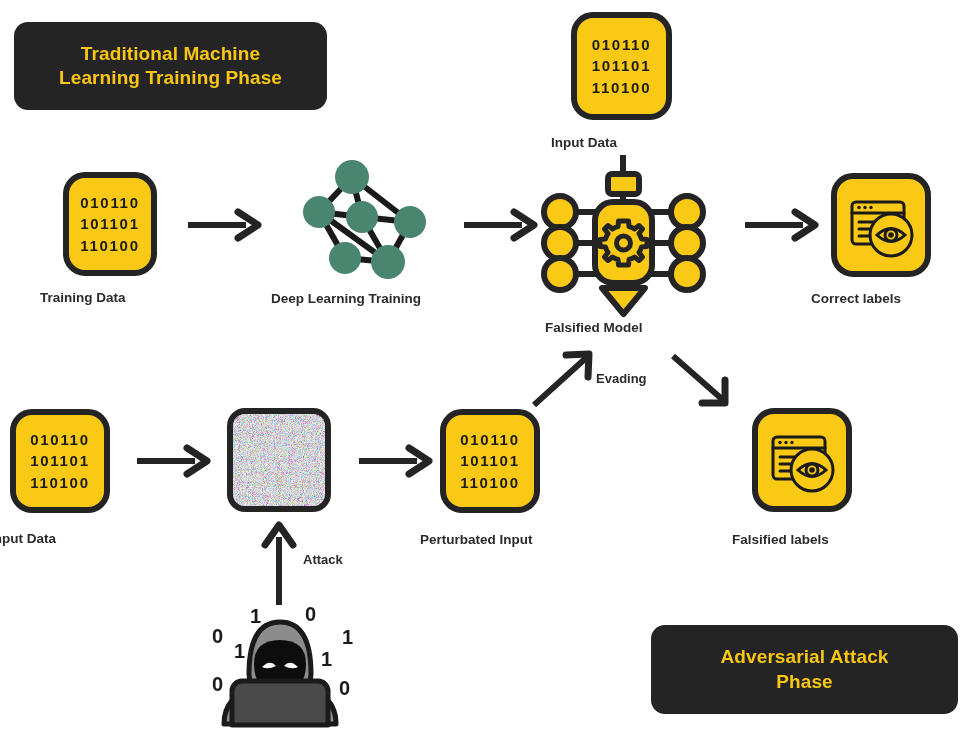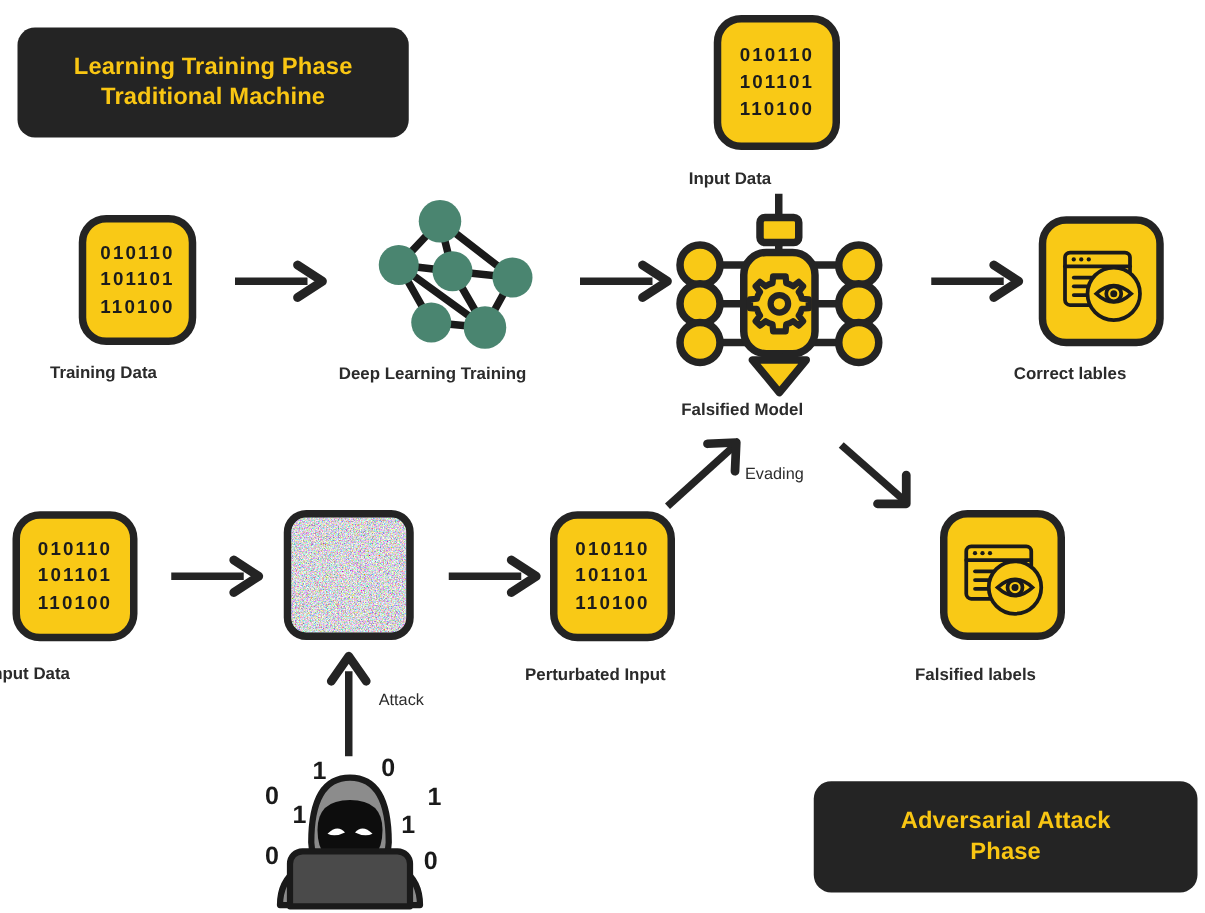--- a/index.html
+++ b/index.html
@@ -60,21 +60,21 @@
   
   .caption {
     font-size: 13.5px;
     font-weight: bold;
     color: #2b2b2b;
     text-align: left;
     white-space: nowrap;
   }
   .inline-label {
     font-size: 13px;
-    font-weight: normal;
+    font-weight: bold;
     color: #2b2b2b;
     white-space: nowrap;
   }
 
   
   .noise-card {
     border: 6px solid #242424;
     border-radius: 18px;
     box-sizing: border-box;
     overflow: hidden;
@@ -84,22 +84,22 @@
 
   svg.icon { display: block; overflow: visible; }
 </style>
 </head>
 <body>
 
 <div id="canvas">
 
   <div class="abs phase-banner" style="left:14px; top:22px; width:313px; height:88px;">
     <div>
+      <div>Traditional Machine</div>
       <div>Learning Training Phase</div>
-      <div>Traditional Machine</div>
     </div>
   </div>
 
   <div class="abs card" style="left:63px; top:172px; width:94px; height:104px;">
     <div class="binary">
       <div>010110</div>
       <div>101101</div>
       <div>110100</div>
     </div>
   </div>
@@ -212,21 +212,21 @@
 
       <path d="M36,32 L36,48 L49,42 Z" fill="#f9c916" stroke="#1a1a1a" stroke-width="3" stroke-linejoin="round"></path>
       <circle cx="47" cy="47" r="21" fill="#f9c916" stroke="#1a1a1a" stroke-width="3"></circle>
       <g fill="none" stroke="#1a1a1a" stroke-width="3" stroke-linecap="round">
         <path d="M33,47 q14,-13 28,0 q-14,13 -28,0 Z"></path>
         <circle cx="47" cy="47" r="6"></circle>
       </g>
       <circle cx="47" cy="47" r="2.8" fill="#1a1a1a"></circle>
     </svg>
   </div>
-  <div class="abs caption" style="left:811px; top:291px; width:140px;">Correct lables</div>
+  <div class="abs caption" style="left:811px; top:291px; width:140px;">Correct labels</div>
 
   <svg class="abs icon" style="left:530px; top:350px;" width="70" height="60" viewBox="0 0 70 60">
     <path d="M4,55 L56,8" stroke="#242424" stroke-width="6" fill="none"></path>
     <path d="M36,5 L59,4 L58,27" stroke="#242424" stroke-width="7" stroke-linecap="round" stroke-linejoin="round" fill="none"></path>
   </svg>
   <div class="abs inline-label" style="left:596px; top:371px;">Evading</div>
 
   <svg class="abs icon" style="left:665px; top:350px;" width="70" height="60" viewBox="0 0 70 60">
     <path d="M8,6 L58,50" stroke="#242424" stroke-width="6" fill="none"></path>
     <path d="M37,53 L60,53 L60,30" stroke="#242424" stroke-width="7" stroke-linecap="round" stroke-linejoin="round" fill="none"></path>

